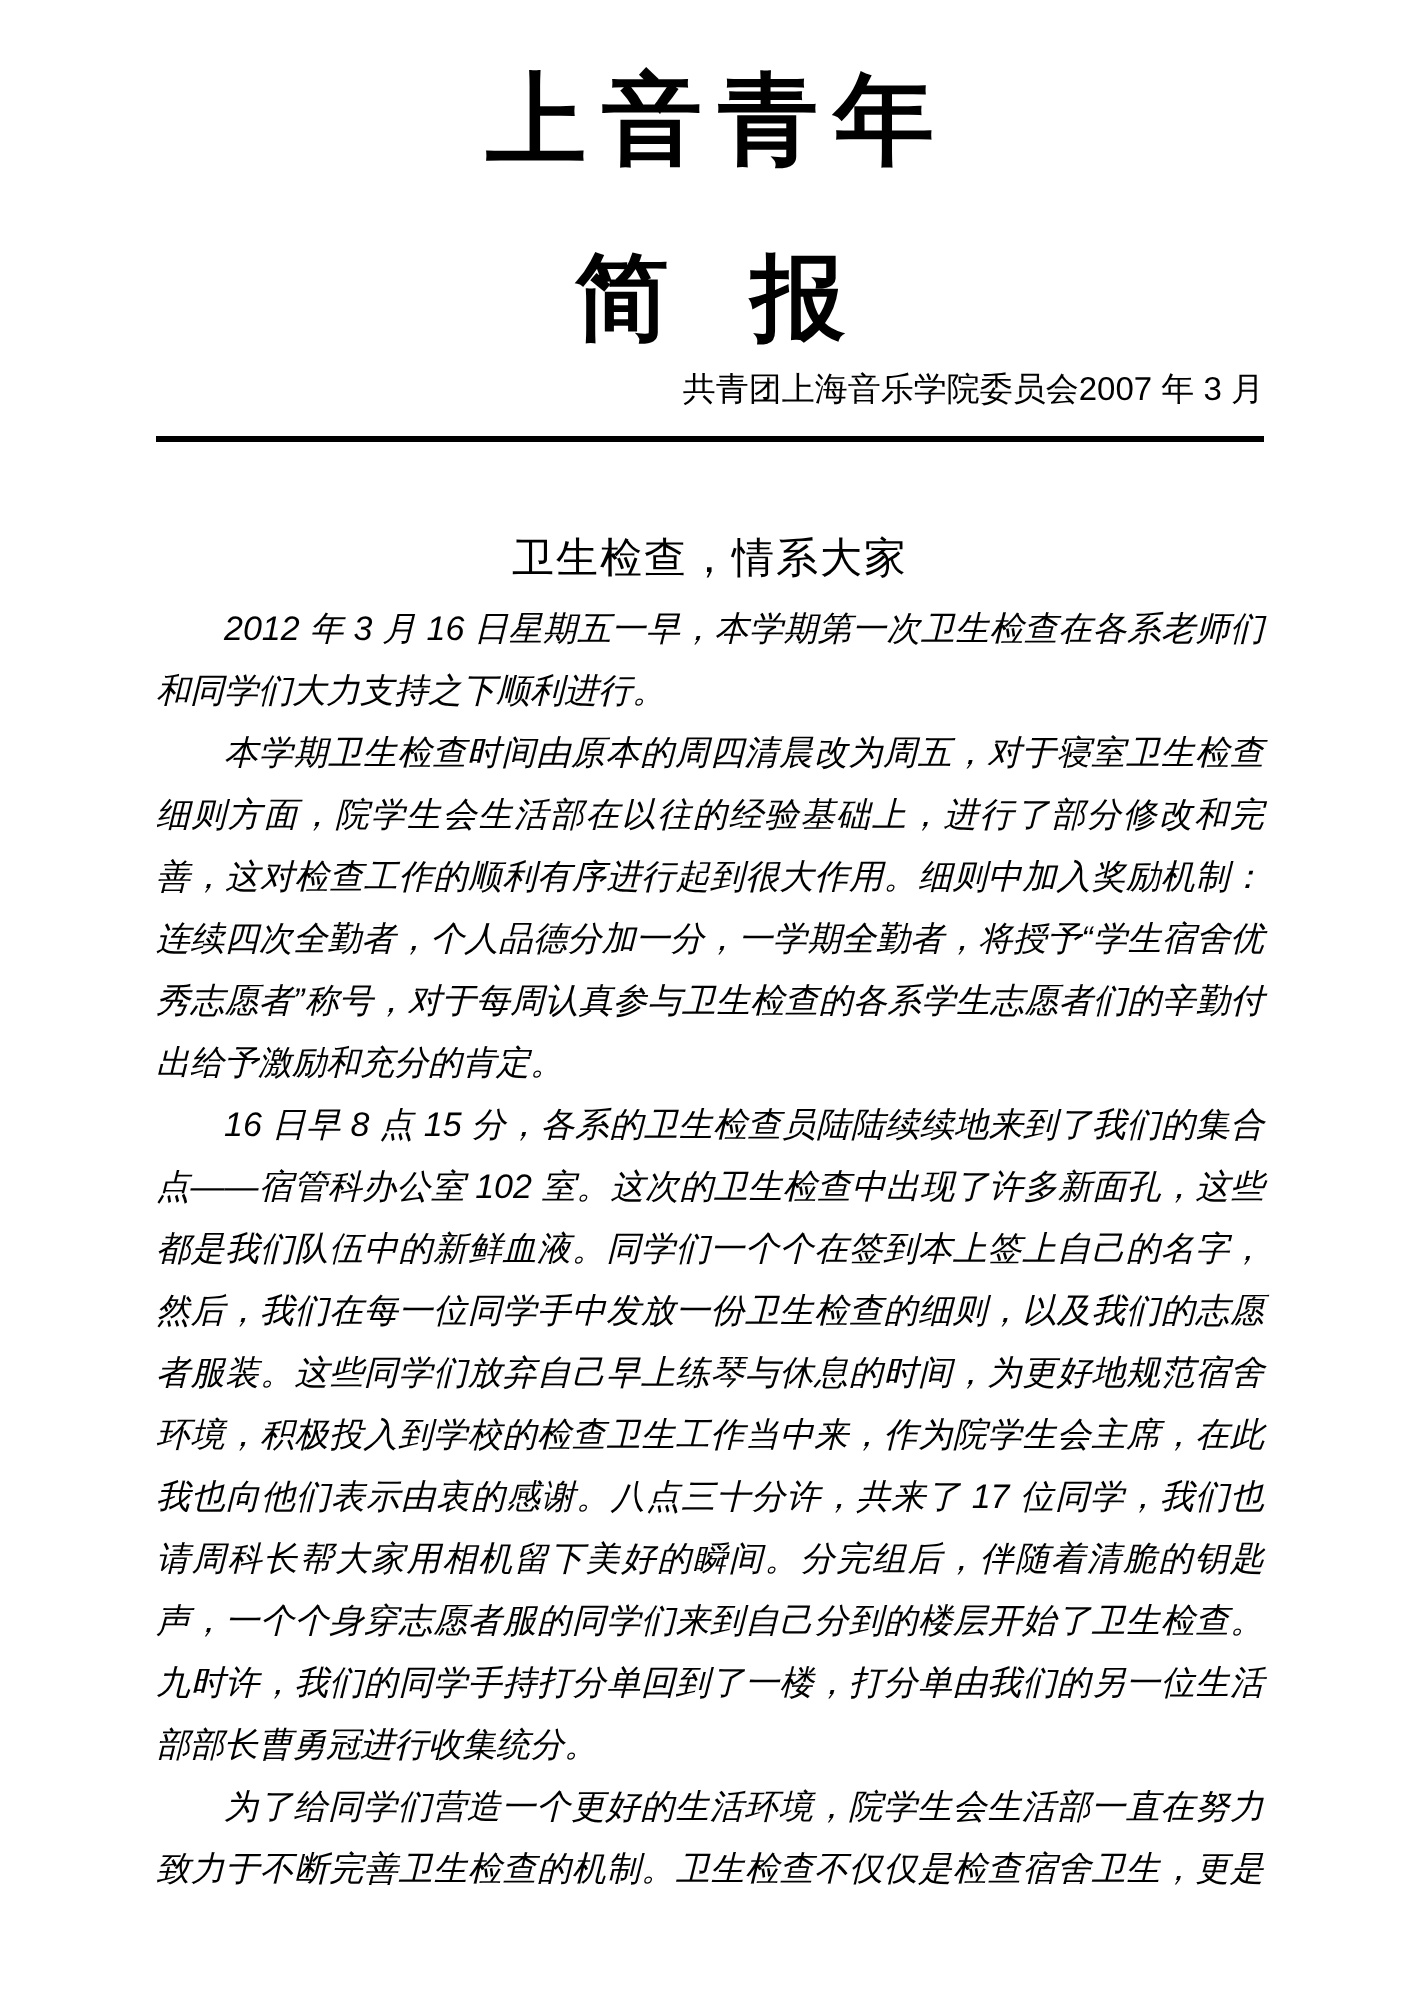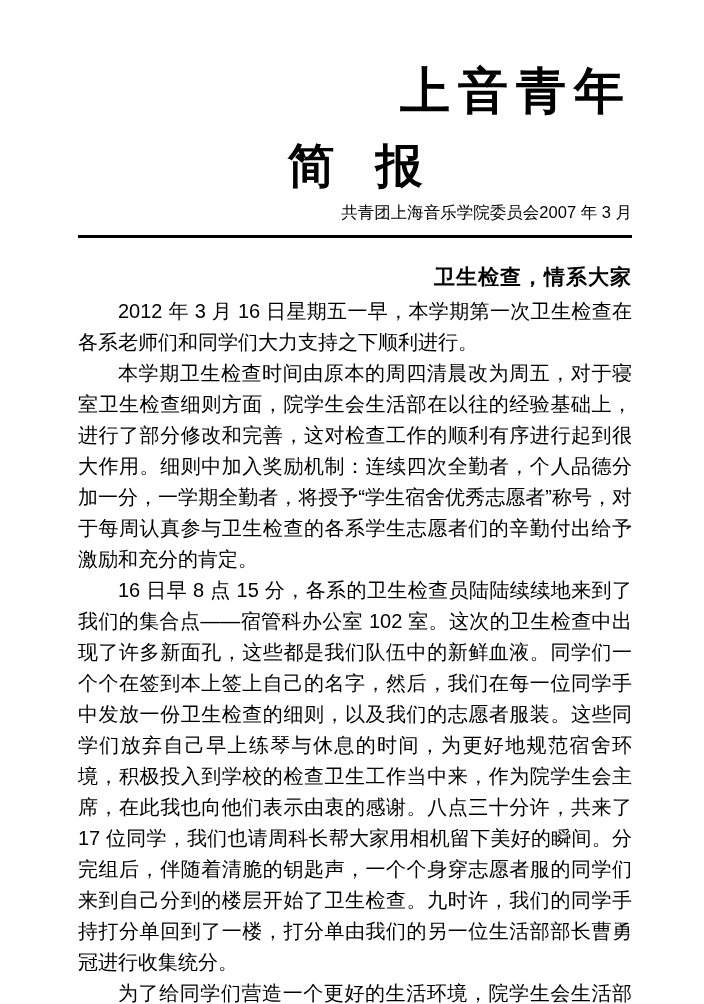--- a/index.html
+++ b/index.html
@@ -13,31 +13,31 @@
     height: 1004px;
     background: #ffffff;
     overflow: hidden;
     color: #000000;
     font-family: "Liberation Sans", "DejaVu Sans", sans-serif;
   }
   .content {
     padding: 0 72px 0 78px;
   }
   .masthead {
-    margin-top: 62px;
-    text-align: right;
+    margin-top: 31px;
+    text-align: center;
     font-family: "DejaVu Serif", serif;
     font-weight: 900;
     font-size: 50px;
     line-height: 57px;
     letter-spacing: 8px;
     text-indent: 8px;
   }
   .bulletin {
-    margin-top: 20px;
+    margin-top: 34px;
     text-align: center;
     font-weight: bold;
     font-size: 47px;
     line-height: 54px;
     word-spacing: 18px;
     letter-spacing: 5px;
     text-indent: 5px;
   }
   .issue {
     margin-top: 42px;
@@ -53,37 +53,38 @@
     align-items: baseline;
     font-size: 16.5px;
     line-height: 24px;
   }
   .rule {
     margin-top: 11px;
     height: 3px;
     background: #000000;
   }
   .article-title {
-    margin-top: 24px;
-    text-align: right;
-    font-weight: bold;
+    margin-top: 44px;
+    text-align: center;
+    font-weight: normal;
     font-size: 21px;
     line-height: 30px;
     letter-spacing: 1px;
   }
   .body {
     margin-top: 4px;
   }
   .body p {
     margin: 0;
-    font-size: 20px;
+    font-size: 17px;
     line-height: 31px;
     text-indent: 2em;
     text-align: justify;
     text-align-last: left;
+    font-style: italic;
   }
   
   .body p:last-child {
     max-height: 62px;
     overflow: hidden;
   }
 </style>
 </head>
 <body>
 

